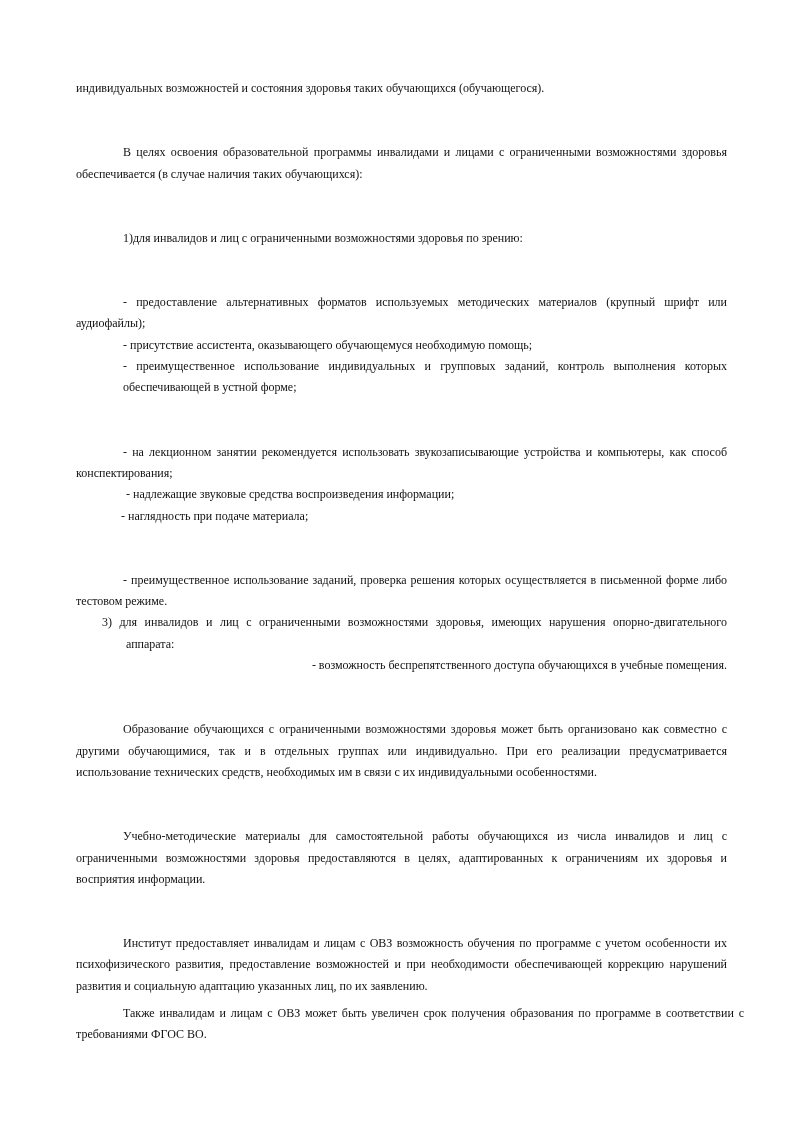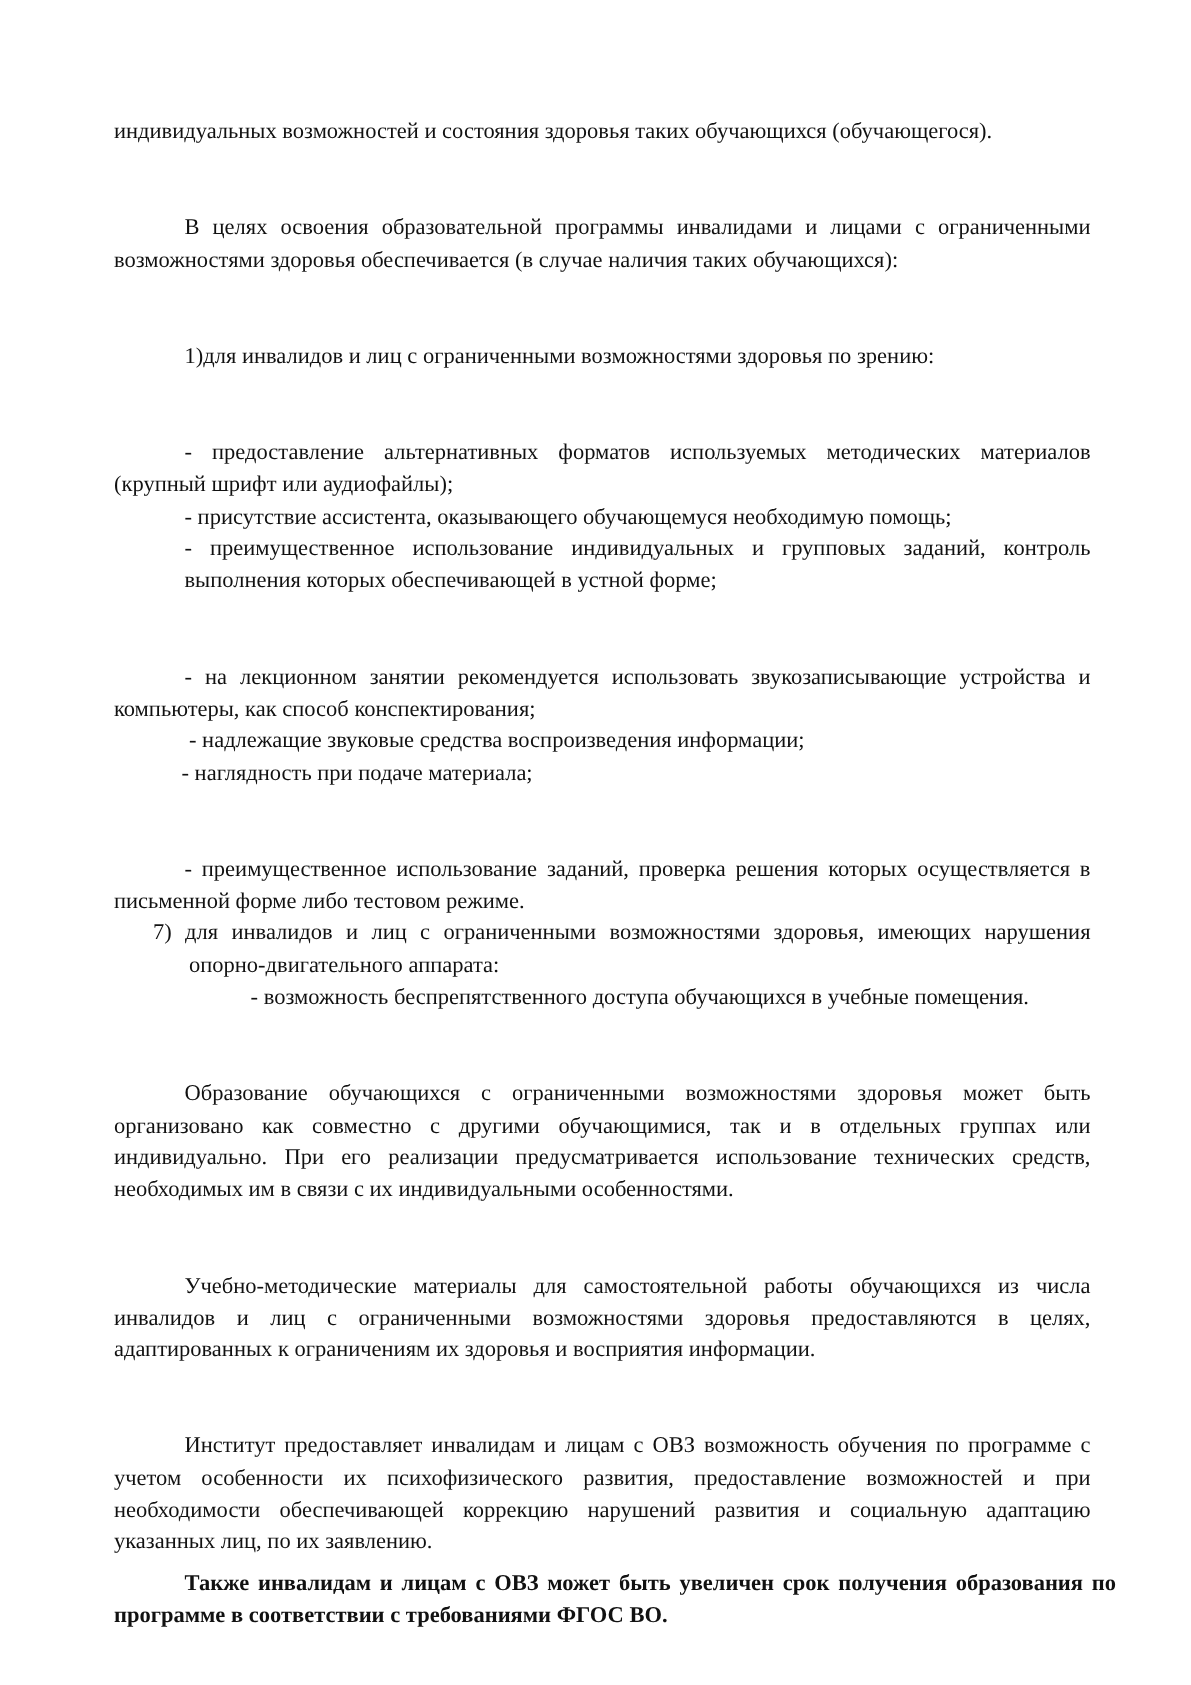--- a/index.html
+++ b/index.html
@@ -2,44 +2,44 @@
 <html><head>
 <meta charset="utf-8">
 <style>
   html, body { margin: 0; padding: 0; background: #ffffff; }
   body {
     width: 794px; height: 1123px; position: relative; overflow: hidden;
     font-family: "Liberation Serif", serif; color: #111111;
   }
   .page {
     position: absolute; left: 76px; top: 78px; width: 651px;
-    font-size: 15px; line-height: 21.3px;
+    font-size: 12px; line-height: 21.3px;
   }
   .p { margin: 0; text-align: justify; }
   .ind { text-indent: 47px; margin-top: 43px; }
   .li-hang { padding-left: 47px; }
   .num { position: relative; padding-left: 50px; text-indent: -24px; }
   .sub { padding-left: 50px; }
   .sub2 { padding-left: 45px; }
-  .gap { margin-top: 6px; font-weight: bold; }
+  .gap { margin-top: 6px; }
   .wide { width: 668px; }
 </style>
 </head>
 <body>
 
 <div class="page">
   <p class="p">индивидуальных возможностей и состояния здоровья таких обучающихся (обучающегося).</p>
   <p class="p ind">В целях освоения образовательной программы инвалидами и лицами с ограниченными возможностями здоровья обеспечивается (в случае наличия таких обучающихся):</p>
   <p class="p ind">1)для инвалидов и лиц с ограниченными возможностями здоровья по зрению:</p>
   <p class="p ind">- предоставление альтернативных форматов используемых методических материалов (крупный шрифт или аудиофайлы);</p>
   <p class="p li-hang">- присутствие ассистента, оказывающего обучающемуся необходимую помощь;</p>
   <p class="p li-hang">- преимущественное использование индивидуальных и групповых заданий, контроль выполнения которых обеспечивающей в устной форме;</p>
   <p class="p ind">- на лекционном занятии рекомендуется использовать звукозаписывающие устройства и компьютеры, как способ конспектирования;</p>
   <p class="p sub">- надлежащие звуковые средства воспроизведения информации;</p>
   <p class="p sub2">- наглядность при подаче материала;</p>
   <p class="p ind">- преимущественное использование заданий, проверка решения которых осуществляется в письменной форме либо тестовом режиме.</p>
-  <p class="p num">7) для инвалидов и лиц с ограниченными возможностями здоровья, имеющих нарушения опорно-двигательного аппарата:</p>
-  <p class="p sub" style="text-align:center">- возможность беспрепятственного доступа обучающихся в учебные помещения.</p>
+  <p class="p num">3) для инвалидов и лиц с ограниченными возможностями здоровья, имеющих нарушения опорно-двигательного аппарата:</p>
+  <p class="p sub" style="text-align:right">- возможность беспрепятственного доступа обучающихся в учебные помещения.</p>
   <p class="p ind">Образование обучающихся с ограниченными возможностями здоровья может быть организовано как совместно с другими обучающимися, так и в отдельных группах или индивидуально. При его реализации предусматривается использование технических средств, необходимых им в связи с их индивидуальными особенностями.</p>
   <p class="p ind">Учебно-методические материалы для самостоятельной работы обучающихся из числа инвалидов и лиц с ограниченными возможностями здоровья предоставляются в целях, адаптированных к ограничениям их здоровья и восприятия информации.</p>
   <p class="p ind">Институт предоставляет инвалидам и лицам с ОВЗ возможность обучения по программе с учетом особенности их психофизического развития, предоставление возможностей и при необходимости обеспечивающей коррекцию нарушений развития и социальную адаптацию указанных лиц, по их заявлению.</p>
   <p class="p ind gap wide">Также инвалидам и лицам с ОВЗ может быть увеличен срок получения образования по программе в соответствии с требованиями ФГОС ВО.</p>
 </div>
 
 </body></html>

